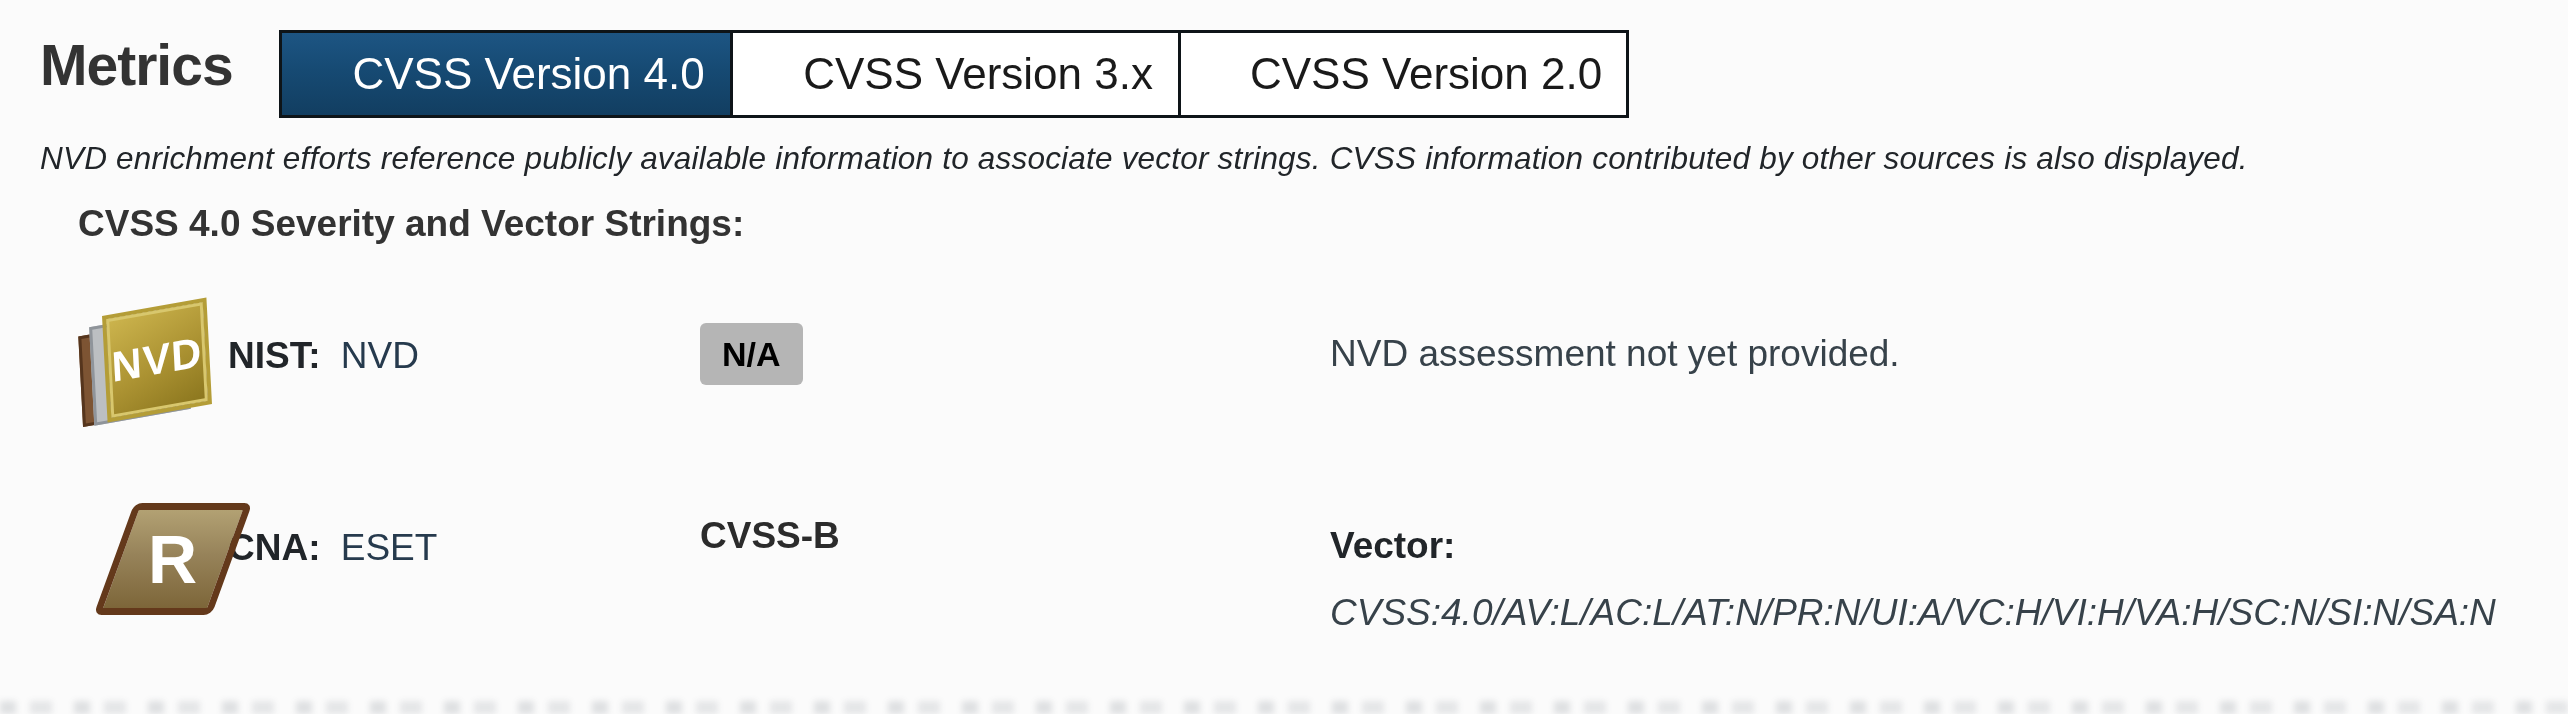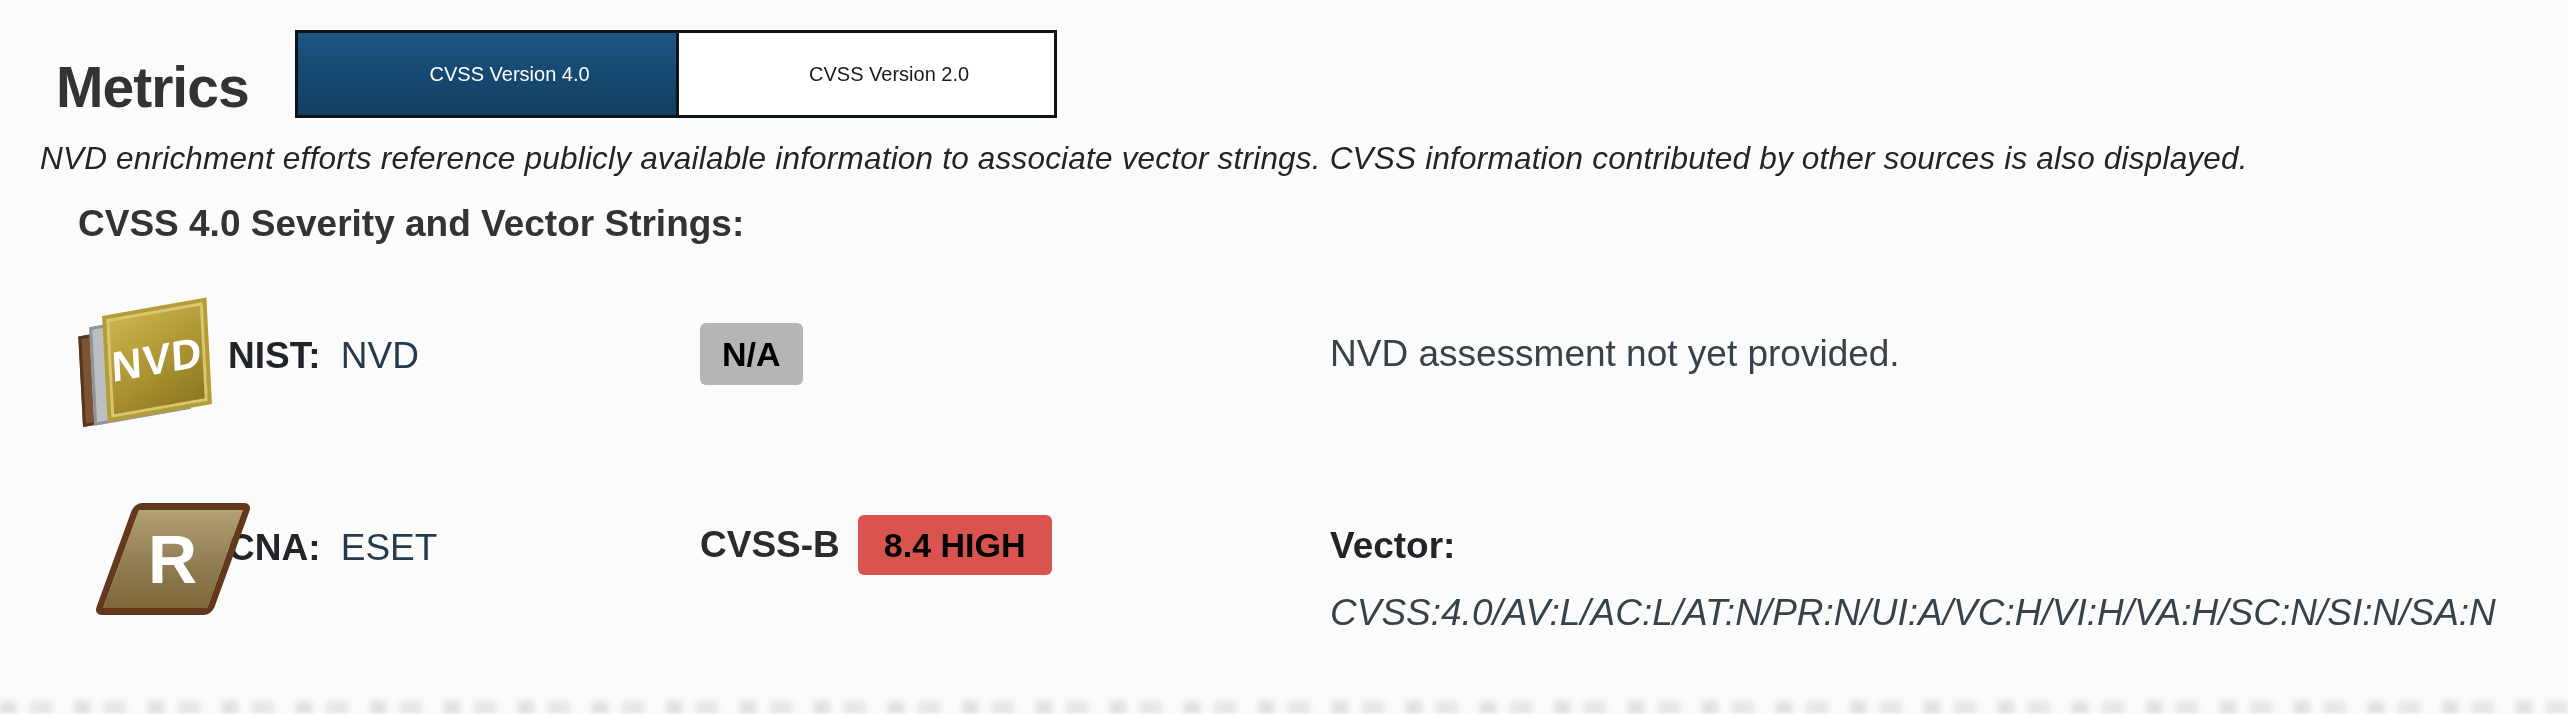--- a/index.html
+++ b/index.html
@@ -2,26 +2,26 @@
 <html><head>
 <meta charset="utf-8">
 <style>
   html,body{margin:0;padding:0;}
   body{
     width:2568px;height:714px;overflow:hidden;position:relative;
     background:#fbfbfb;color:#212529;
     font-family:"Liberation Sans","DejaVu Sans",sans-serif;
   }
   
-  .header{display:flex;align-items:flex-end;padding:14px 0 0 40px;margin-left:16px;}
+  .header{display:flex;align-items:center;padding:14px 0 0 40px;}
   .page-title{font-size:57px;font-weight:700;color:#333;line-height:1.05;letter-spacing:-1px;margin:0;}
   .tabgroup{display:flex;margin-left:46px;margin-top:16px;border:3px solid #0e1418;background:#fff;}
   .tab{
-    width:378px;height:82px;box-sizing:border-box;display:flex;align-items:center;justify-content:center;
-    font-size:20px;color:#1a1a1a;background:#fff;cursor:pointer;user-select:none;padding-left:46px;
+    width:448px;height:82px;box-sizing:border-box;display:flex;align-items:center;justify-content:center;
+    font-size:44px;color:#1a1a1a;background:#fff;cursor:pointer;user-select:none;padding-left:46px;
   }
   .tab + .tab{border-left:3px solid #0e1418;}
   .tab.active{
     background:linear-gradient(180deg,#1d5583 0%,#164a73 45%,#123e61 100%);
     color:#ffffff;
   }
   
   .disclaimer{
     margin:22px 40px 0 40px;font-style:italic;font-size:31.5px;color:#212529;letter-spacing:.2px;
   }
@@ -91,20 +91,21 @@
     filter:blur(3px);
   }
 </style>
 </head>
 <body>
 
 <div class="header">
   <h2 class="page-title">Metrics</h2>
   <div class="tabgroup">
     <div class="tab active">CVSS Version 4.0</div>
+    <div class="tab">CVSS Version 3.x</div>
     <div class="tab">CVSS Version 2.0</div>
   </div>
 </div>
 
 <div class="disclaimer">NVD enrichment efforts reference publicly available information to associate vector strings. CVSS information contributed by other sources is also displayed.</div>
 
 <div class="section-heading">CVSS 4.0 Severity and Vector Strings:</div>
 
 <div class="rows">
 
@@ -133,21 +134,20 @@
       <div class="rbox">
         <span class="r-letter">R</span>
       </div>
     </div>
     <div class="cell-source">
       <span class="lbl">CNA:</span>
       <span class="val">ESET</span>
     </div>
     <div class="cell-severity">
       <span class="sev-prefix">CVSS-B</span>
-      <span class="badge badge-high">8.4 HIGH</span>
     </div>
     <div class="cell-vector">
       <div class="vector-label">Vector:</div>
       <div class="vector-string">CVSS:4.0/AV:L/AC:L/AT:N/PR:N/UI:A/VC:H/VI:H/VA:H/SC:N/SI:N/SA:N</div>
     </div>
   </div>
 
 </div>
 
 <div class="cutoff-strip"></div>

